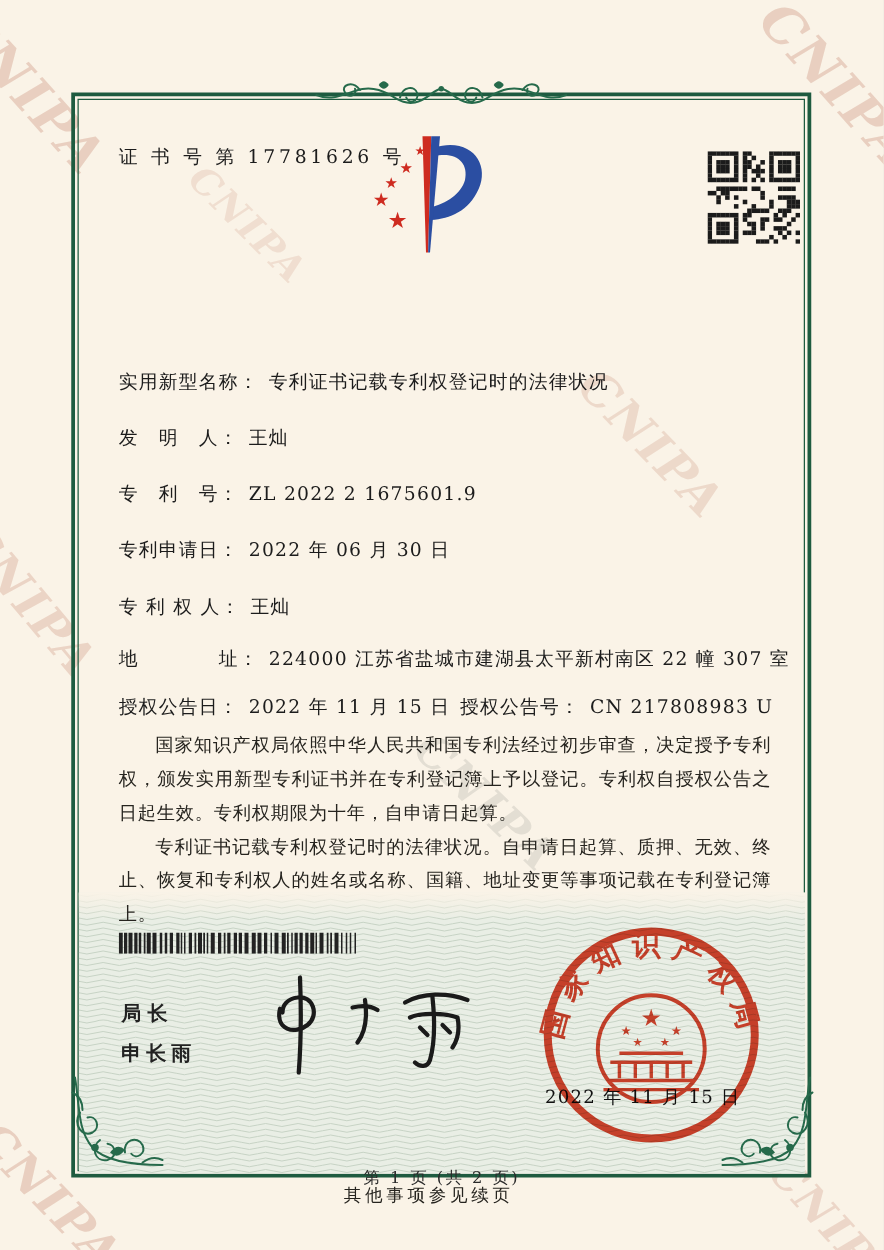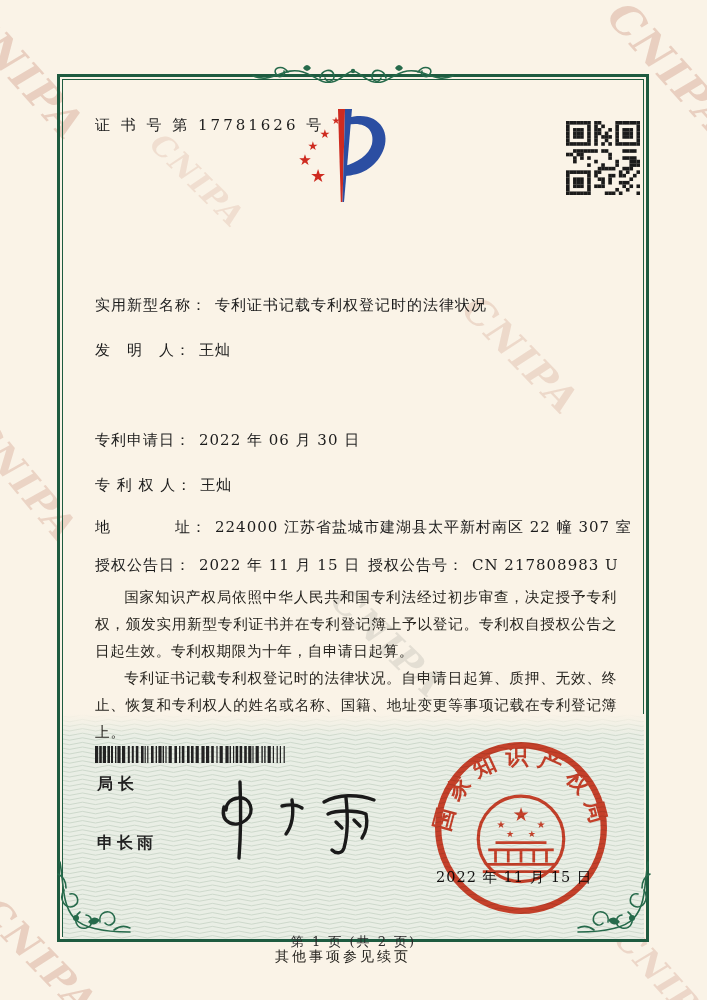--- a/index.html
+++ b/index.html
@@ -61,21 +61,21 @@
   .f1{top:296px;} .f2{top:341px;} .f3{top:386px;} .f4{top:431px;} .f5{top:476px;} .f6{top:518px;}
   .f7{top:556px;text-align:center;} .f8{top:556px;left:368px;}
   .field .lab{margin-right:8px;}
   
   .paras{position:absolute;left:95px;top:583px;width:522px;z-index:4;
     font-size:14.6px;line-height:27px;letter-spacing:0.6px;color:#26241f;text-align:justify;}
   .paras p{margin:0;text-indent:2em;}
   
   .barcode{position:absolute;left:95px;top:746px;width:192px;height:17px;z-index:4;}
   .barcode svg{display:block;width:100%;height:100%;}
-  .signer-title{position:absolute;left:97px;top:774px;z-index:4;font-size:16px;letter-spacing:5px;font-weight:bold;color:#222;}
+  .signer-title{position:absolute;left:97px;top:801px;z-index:4;font-size:16px;letter-spacing:5px;font-weight:bold;color:#222;}
   .signer-name{position:absolute;left:97px;top:833px;z-index:4;font-size:16px;letter-spacing:4px;font-weight:bold;color:#222;}
   .sig{position:absolute;left:196px;top:772px;z-index:4;}
   .seal-date{position:absolute;left:436px;top:868px;z-index:4;font-size:14.5px;letter-spacing:1px;color:#111;white-space:nowrap;}
   .seal{position:absolute;left:430px;top:737px;z-index:5;mix-blend-mode:multiply;opacity:0.95;}
   .page-num{position:absolute;left:0;top:905px;width:707px;text-align:center;z-index:4;font-size:13px;letter-spacing:2px;color:#2a2a2a;margin-top:28px;}
   .note{position:absolute;left:0;top:948px;width:686px;text-align:center;z-index:4;font-size:14px;letter-spacing:3px;color:#26241f;}
   svg text.star{font-family:"DejaVu Sans","Liberation Sans",sans-serif;}
 </style>
 </head>
 <body>
@@ -416,20 +416,23 @@
       </svg>
   </div>
 
 
   <div class="field f1">
     <span class="lab">实用新型名称：</span><span>专利证书记载专利权登记时的法律状况</span>
   </div>
   <div class="field f2">
     <span class="lab">发　明　人：</span><span>王灿</span>
   </div>
+  <div class="field f3">
+    <span class="lab">专　利　号：</span><span>ZL 2022 2 1675601.9</span>
+  </div>
   <div class="field f4">
     <span class="lab">专利申请日：</span><span>2022 年 06 月 30 日</span>
   </div>
   <div class="field f5">
     <span class="lab">专 利 权 人：</span><span>王灿</span>
   </div>
   <div class="field f6">
     <span class="lab">地　　　　址：</span><span>224000 江苏省盐城市建湖县太平新村南区 22 幢 307 室</span>
   </div>
   <div class="field f7">

